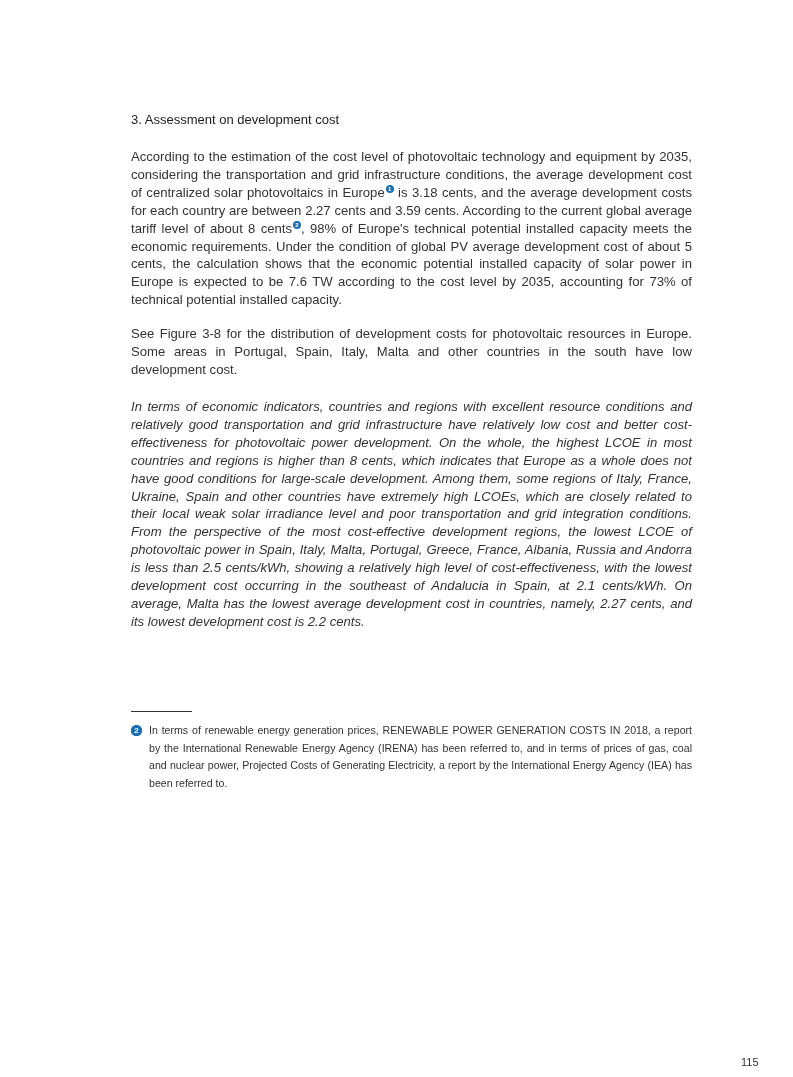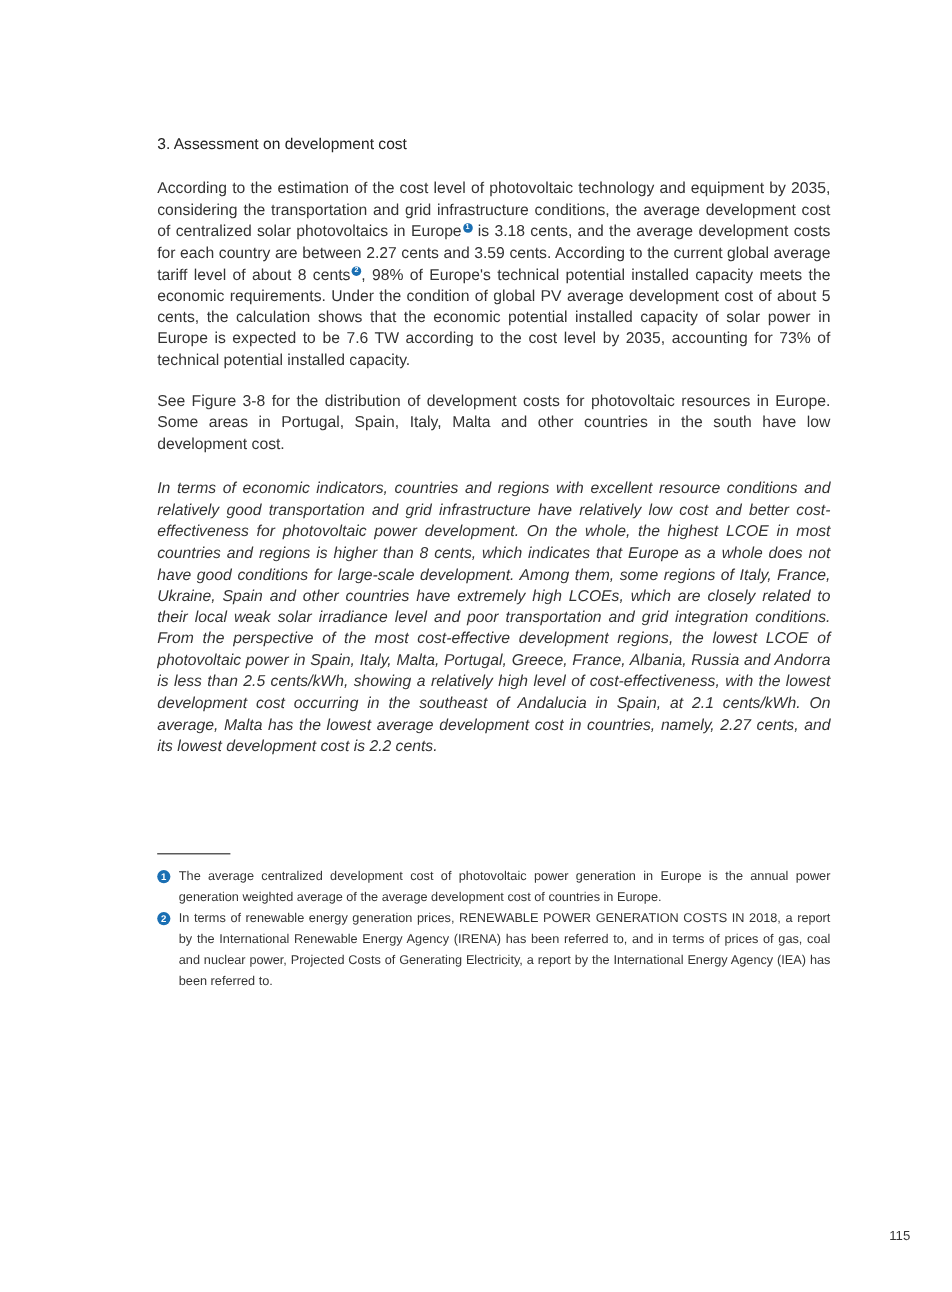--- a/index.html
+++ b/index.html
@@ -15,41 +15,40 @@
   .sup { display: inline-block; width: 8px; height: 8px; border-radius: 50%;
          background: #1a6fb3; color: #fff; font-size: 6px; line-height: 8px;
          text-align: center; vertical-align: 6px; font-weight: bold; margin-left: 1px; }
   .rule { position: absolute; left: 131px; top: 711px; width: 61px; height: 1px; background: #333; }
   .footnotes { position: absolute; left: 131px; top: 722px; width: 561px; font-size: 10.6px;
                line-height: 17.6px; color: #333; }
   .fn { position: relative; padding-left: 18px; text-align: justify; }
   .fn-marker { position: absolute; left: 0; top: 3px; width: 11px; height: 11px; border-radius: 50%;
                background: #1a6fb3; color: #fff; font-size: 8px; line-height: 11px; text-align: center;
                font-weight: bold; }
-  .page-number { position: absolute; left: 741px; top: 1024px; font-size: 11px; color: #333; }
+  .page-number { position: absolute; left: 741px; top: 1056px; font-size: 11px; color: #333; }
 </style>
 </head>
 <body>
 
 <div class="page">
 
   <div class="heading">3. Assessment on development cost</div>
 
   <div class="body-text" id="p1"><span>According to the estimation of the cost level of photovoltaic technology and equipment by 2035, considering the transportation and grid infrastructure conditions, the average development cost of centralized solar photovoltaics in Europe</span><span class="sup">1</span><span> is 3.18 cents, and the average development costs for each country are between 2.27 cents and 3.59 cents. According to the current global average tariff level of about 8 cents</span><span class="sup">2</span><span>, 98% of Europe's technical potential installed capacity meets the economic requirements. Under the condition of global PV average development cost of about 5 cents, the calculation shows that the economic potential installed capacity of solar power in Europe is expected to be 7.6 TW according to the cost level by 2035, accounting for 73% of technical potential installed capacity.</span></div>
 
   <div class="body-text" id="p2">See Figure 3-8 for the distribution of development costs for photovoltaic resources in Europe. Some areas in Portugal, Spain, Italy, Malta and other countries in the south have low development cost.</div>
 
   <div class="body-text" id="p3">In terms of economic indicators, countries and regions with excellent resource conditions and relatively good transportation and grid infrastructure have relatively low cost and better cost-effectiveness for photovoltaic power development. On the whole, the highest LCOE in most countries and regions is higher than 8 cents, which indicates that Europe as a whole does not have good conditions for large-scale development. Among them, some regions of Italy, France, Ukraine, Spain and other countries have extremely high LCOEs, which are closely related to their local weak solar irradiance level and poor transportation and grid integration conditions. From the perspective of the most cost-effective development regions, the lowest LCOE of photovoltaic power in Spain, Italy, Malta, Portugal, Greece, France, Albania, Russia and Andorra is less than 2.5 cents/kWh, showing a relatively high level of cost-effectiveness, with the lowest development cost occurring in the southeast of Andalucia in Spain, at 2.1 cents/kWh. On average, Malta has the lowest average development cost in countries, namely, 2.27 cents, and its lowest development cost is 2.2 cents.</div>
 
   <div class="rule"></div>
 
   <div class="footnotes">
     <div class="fn">
       <span class="fn-marker">1</span>
-      <span>The average centralized development cost of photovoltaic power generation in Europe is the annual power generation weighted average of the average development cost of countries in Europe.</span>
     </div>
     <div class="fn">
       <span class="fn-marker">2</span>
       <span>In terms of renewable energy generation prices, RENEWABLE POWER GENERATION COSTS IN 2018, a report by the International Renewable Energy Agency (IRENA) has been referred to, and in terms of prices of gas, coal and nuclear power, Projected Costs of Generating Electricity, a report by the International Energy Agency (IEA) has been referred to.</span>
     </div>
   </div>
 
   <div class="page-number">115</div>
 </div>
 

